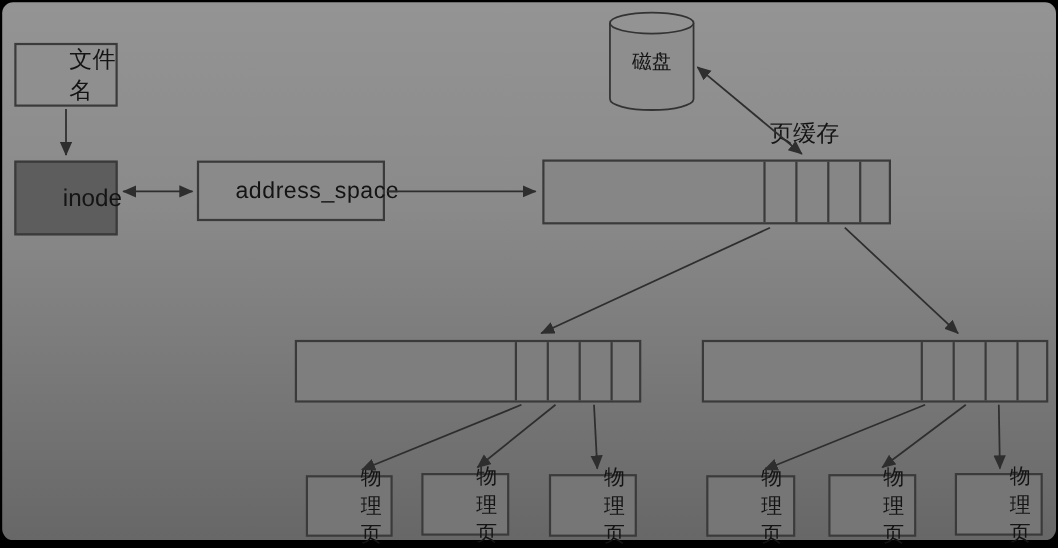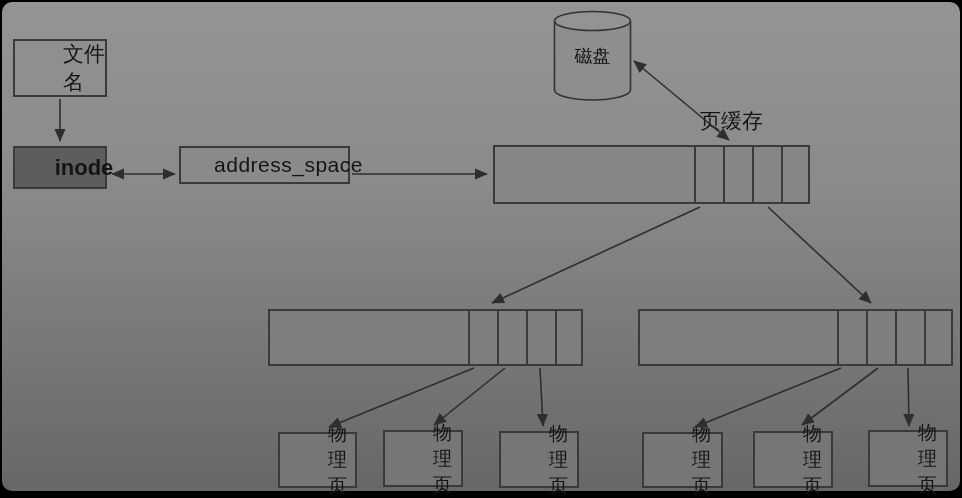--- a/index.html
+++ b/index.html
@@ -34,25 +34,25 @@
 </head>
 <body>
 
 <div class="canvas">
   <div class="paper"></div>
 
   <div class="box" style="left:13px;top:39px;width:94px;height:58px;font-size:21px;">
     <span>文件名</span>
   </div>
 
-  <div class="box" style="left:13px;top:146px;width:94px;height:43px;font-size:22px;background:var(--inode-fill);font-weight:bold;">
+  <div class="box" style="left:13px;top:146px;width:94px;height:68px;font-size:22px;background:var(--inode-fill);">
     <span>inode</span>
   </div>
 
-  <div class="box" style="left:179px;top:146px;width:171px;height:38px;font-size:21px;background:#8a8a8a;letter-spacing:0.5px;text-align:right;">
+  <div class="box" style="left:179px;top:146px;width:171px;height:55px;font-size:21px;background:#8a8a8a;letter-spacing:0.5px;text-align:right;">
     <span>address_space</span>
   </div>
 
   <div style="position:absolute;left:553px;top:10px;width:79px;height:94px;">
     <svg width="79" height="94" viewBox="0 0 79 94">
       <path d="M1.5 11 V 80 A 38 10 0 0 0 77.5 80 V 11" fill="#8e8e8e" stroke="#333" stroke-width="1.6"></path>
       <ellipse cx="39.5" cy="11" rx="38" ry="9.5" fill="#939393" stroke="#333" stroke-width="1.6"></ellipse>
     </svg>
     <div class="cyl-label">磁盘</div>
   </div>

